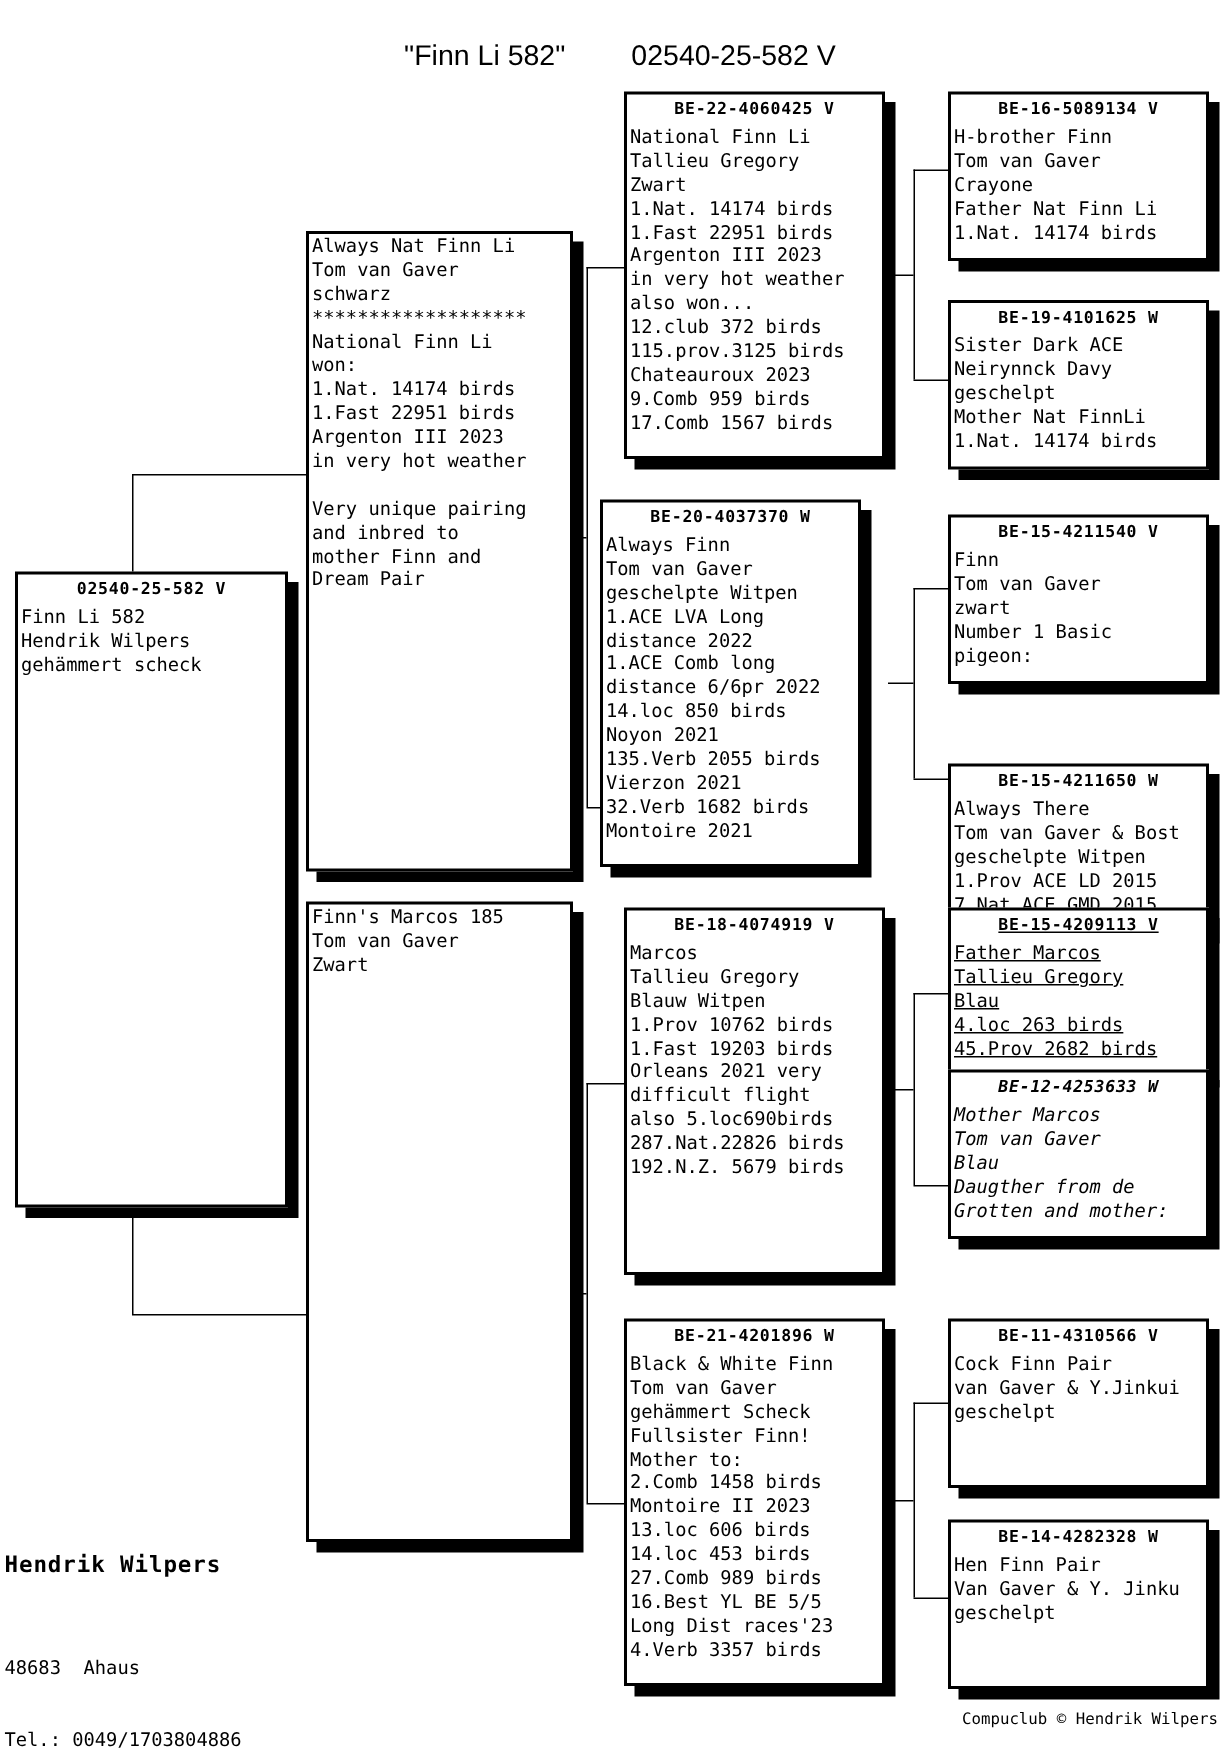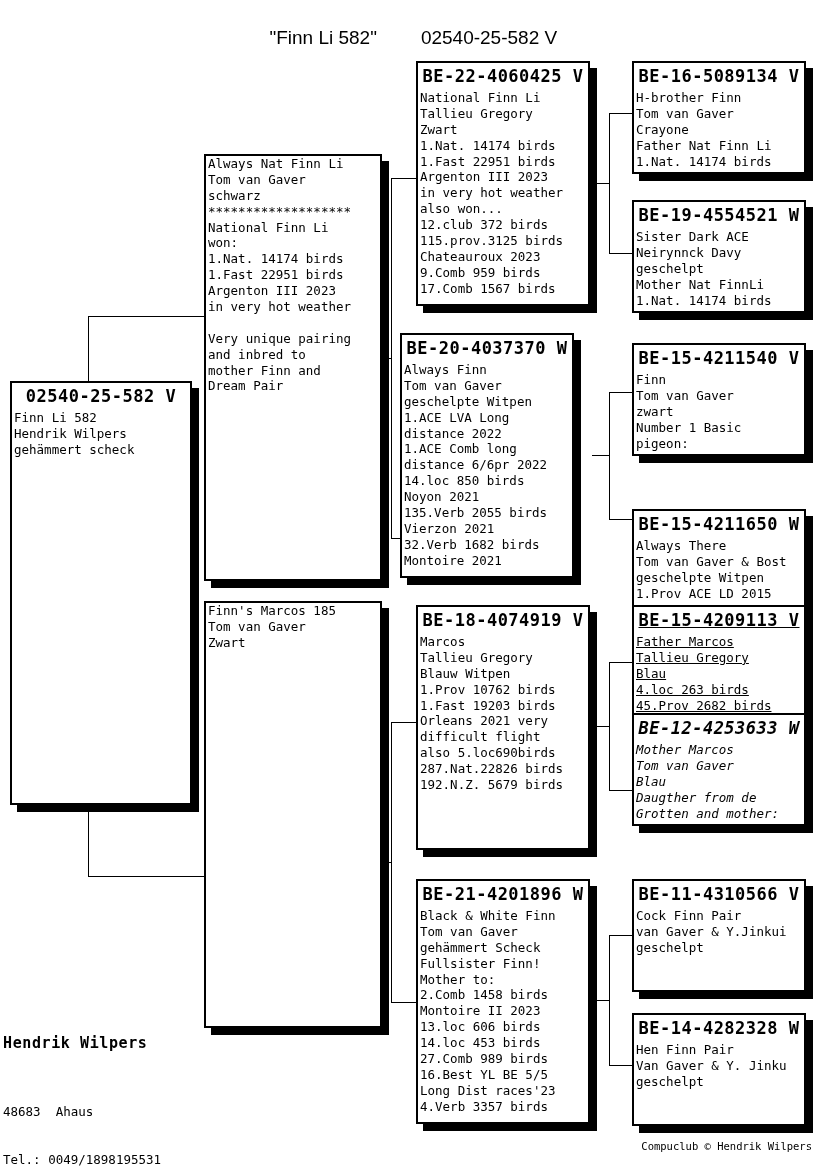--- a/index.html
+++ b/index.html
@@ -35,21 +35,21 @@
   .pbox {
     position: absolute;
     box-sizing: border-box;
     background: #ffffff;
     border: 2px solid #000000;
     box-shadow: 7px 7px 0 0 #000000;
     overflow: hidden;
   }
   .pbox .pb-head {
     text-align: center;
-    font-size: 17px;
+    font-size: 11px;
     font-weight: bold;
     letter-spacing: 0.5px;
     color: #000;
     padding: 3px 0 4px 0;
     white-space: pre;
   }
   .pbox .pb-body {
     font-size: 12.5px;
     line-height: 15.9px;
     color: #000;
@@ -174,21 +174,21 @@
   <div class="pb-head">BE-21-4201896 W</div>
   <div class="pb-body"><span class="pb-line">Black &amp; White Finn</span><span class="pb-line">Tom van Gaver</span><span class="pb-line">gehämmert Scheck</span><span class="pb-line">Fullsister Finn!</span><span class="pb-line">Mother to:</span><span class="pb-line">2.Comb 1458 birds</span><span class="pb-line">Montoire II 2023</span><span class="pb-line">13.loc 606 birds</span><span class="pb-line">14.loc 453 birds</span><span class="pb-line">27.Comb 989 birds</span><span class="pb-line">16.Best YL BE 5/5</span><span class="pb-line">Long Dist races'23</span><span class="pb-line">4.Verb 3357 birds</span></div>
 </div>
 
 <div class="pbox" style="left:632px; top:61px; width:174px; height:113px;">
   <div class="pb-head">BE-16-5089134 V</div>
   <div class="pb-body"><span class="pb-line">H-brother Finn</span><span class="pb-line">Tom van Gaver</span><span class="pb-line">Crayone</span><span class="pb-line">Father Nat Finn Li</span><span class="pb-line">1.Nat. 14174 birds</span></div>
 </div>
 
 <div class="pbox" style="left:632px; top:200px; width:174px; height:113px;">
-  <div class="pb-head">BE-19-4554521 W</div>
+  <div class="pb-head">BE-19-4101625 W</div>
   <div class="pb-body"><span class="pb-line">Sister Dark ACE</span><span class="pb-line">Neirynnck Davy</span><span class="pb-line">geschelpt</span><span class="pb-line">Mother Nat FinnLi</span><span class="pb-line">1.Nat. 14174 birds</span></div>
 </div>
 
 <div class="pbox" style="left:632px; top:343px; width:174px; height:113px;">
   <div class="pb-head">BE-15-4211540 V</div>
   <div class="pb-body"><span class="pb-line">Finn</span><span class="pb-line">Tom van Gaver</span><span class="pb-line">zwart</span><span class="pb-line">Number 1 Basic</span><span class="pb-line">pigeon:</span></div>
 </div>
 
 <div class="pbox" style="left:632px; top:466px; width:174px; height:113px;margin-top:43px;">
   <div class="pb-head">BE-15-4211650 W</div>
@@ -211,16 +211,16 @@
 </div>
 
 <div class="pbox" style="left:632px; top:1013px; width:174px; height:113px;">
   <div class="pb-head">BE-14-4282328 W</div>
   <div class="pb-body"><span class="pb-line">Hen Finn Pair</span><span class="pb-line">Van Gaver &amp; Y. Jinku</span><span class="pb-line">geschelpt</span></div>
 </div>
 
 <div id="breeder-name">Hendrik Wilpers</div>
 <div id="breeder-contact">
   <span>48683  Ahaus</span>
-  <span>Tel.: 0049/1898195531</span>
+  <span>Tel.: 0049/1703804886</span>
   
 </div>
 <div id="copyright">Compuclub © Hendrik Wilpers</div>
 
 </body></html>

